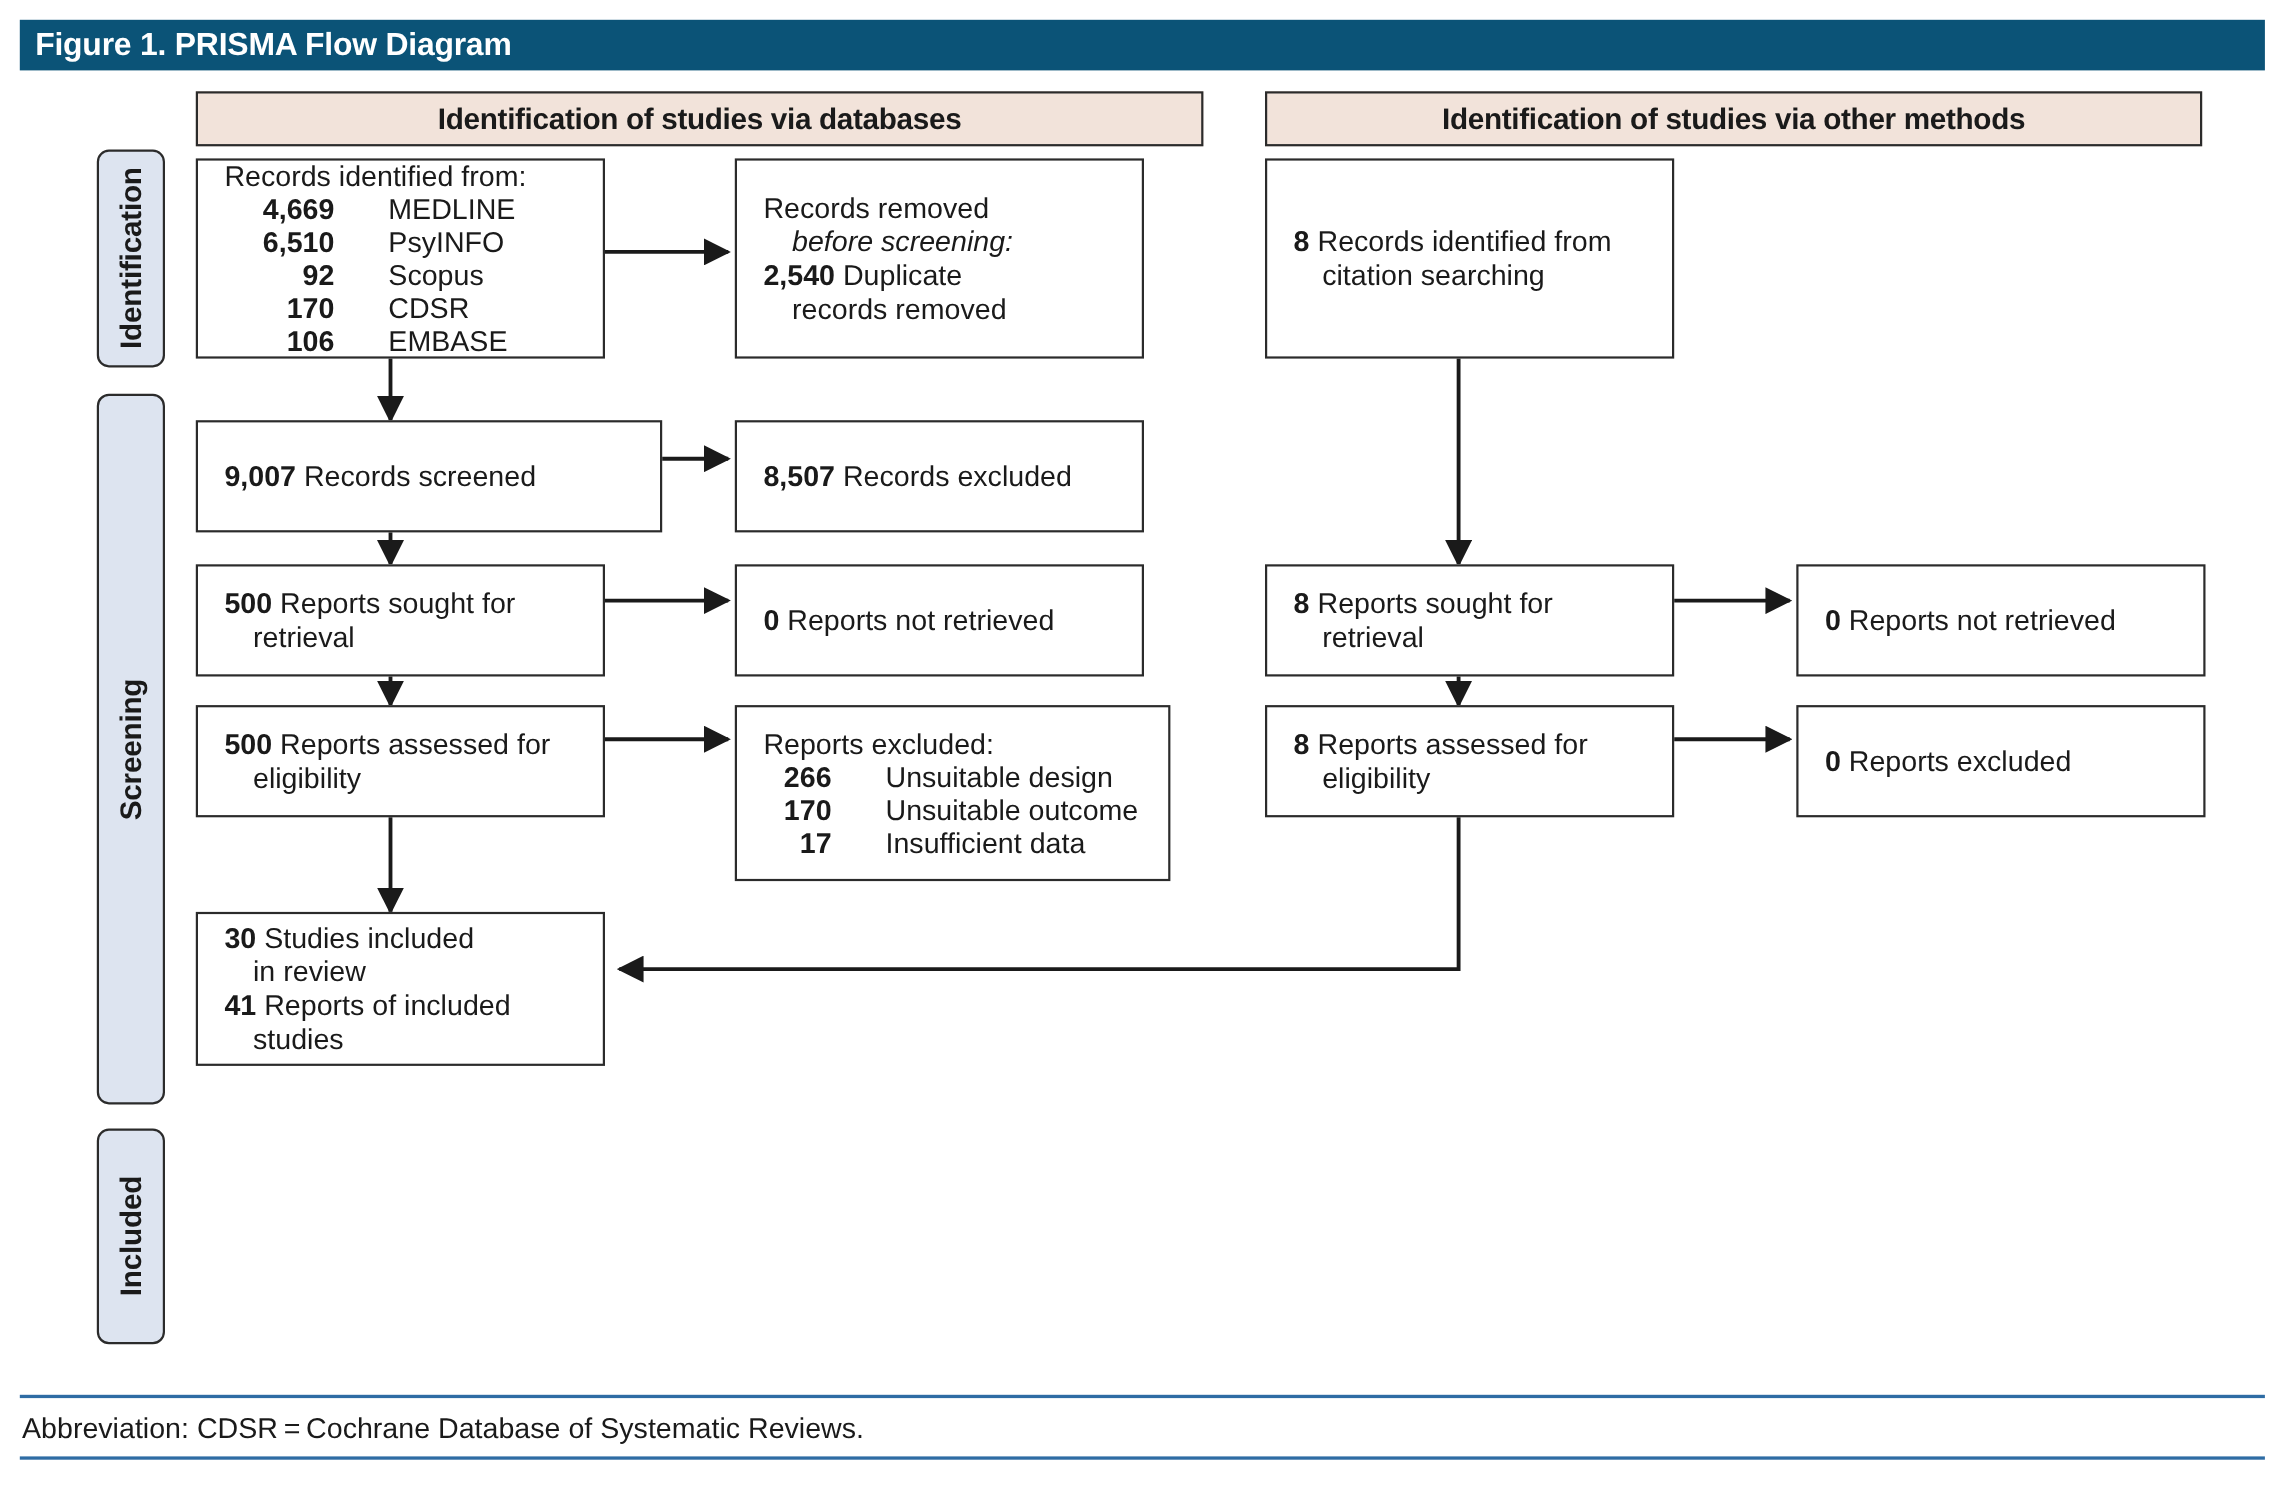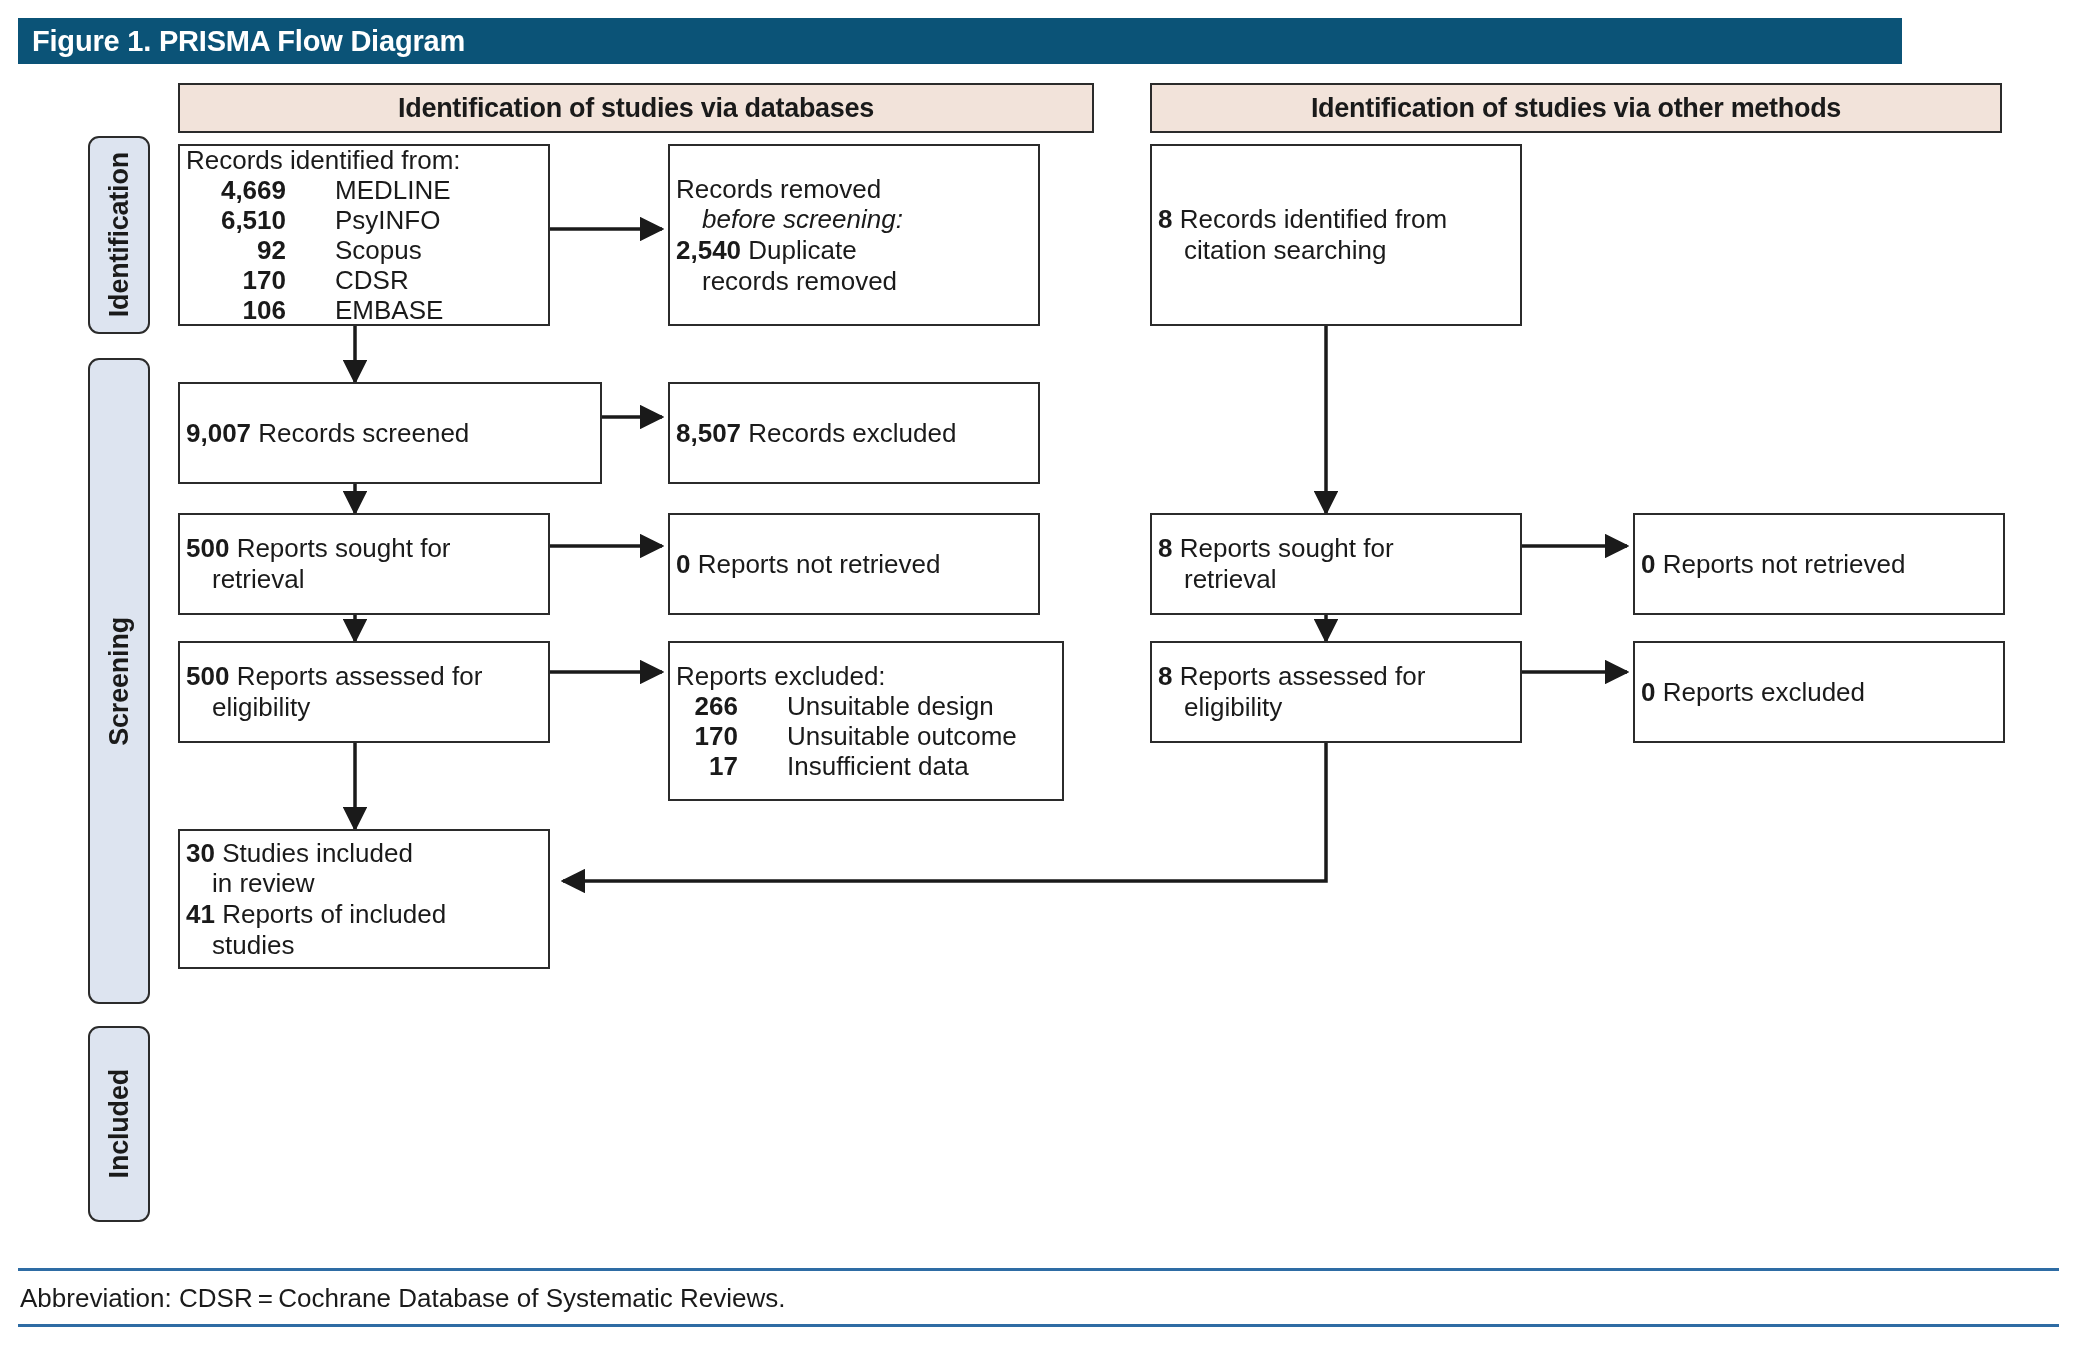--- a/index.html
+++ b/index.html
@@ -14,21 +14,21 @@
     color: #000000;
     position: relative;
     overflow: hidden;
   }
 
   
   #title-bar {
     position: absolute;
     left: 18px;
     top: 18px;
-    width: 1884px;
+    width: 2041px;
     height: 46px;
     background: #0b5377;
     display: flex;
     align-items: center;
   }
   #title-text {
     color: #ffffff;
     font-size: 29px;
     font-weight: bold;
     letter-spacing: -0.2px;
@@ -92,21 +92,21 @@
 
   
   .flow-box {
     position: absolute;
     background: #ffffff;
     border: 2px solid #2b2b2b;
     box-sizing: border-box;
     display: flex;
     flex-direction: column;
     justify-content: center;
-    padding: 6px 6px;
+    padding: 6px 24px;
   }
   .flow-box .line {
     font-size: 26px;
     line-height: 1.16;
     color: #1a1a1a;
     white-space: nowrap;
   }
 
   
   .num-row {

